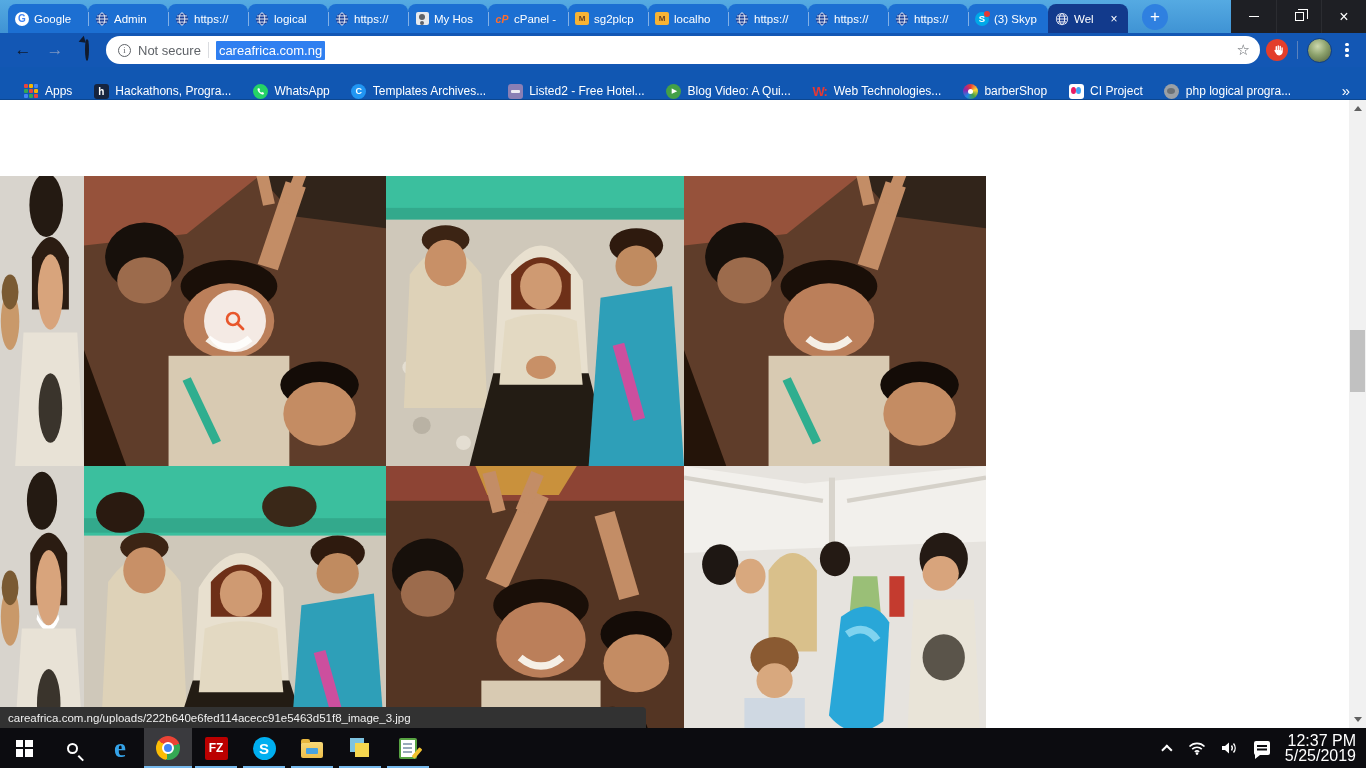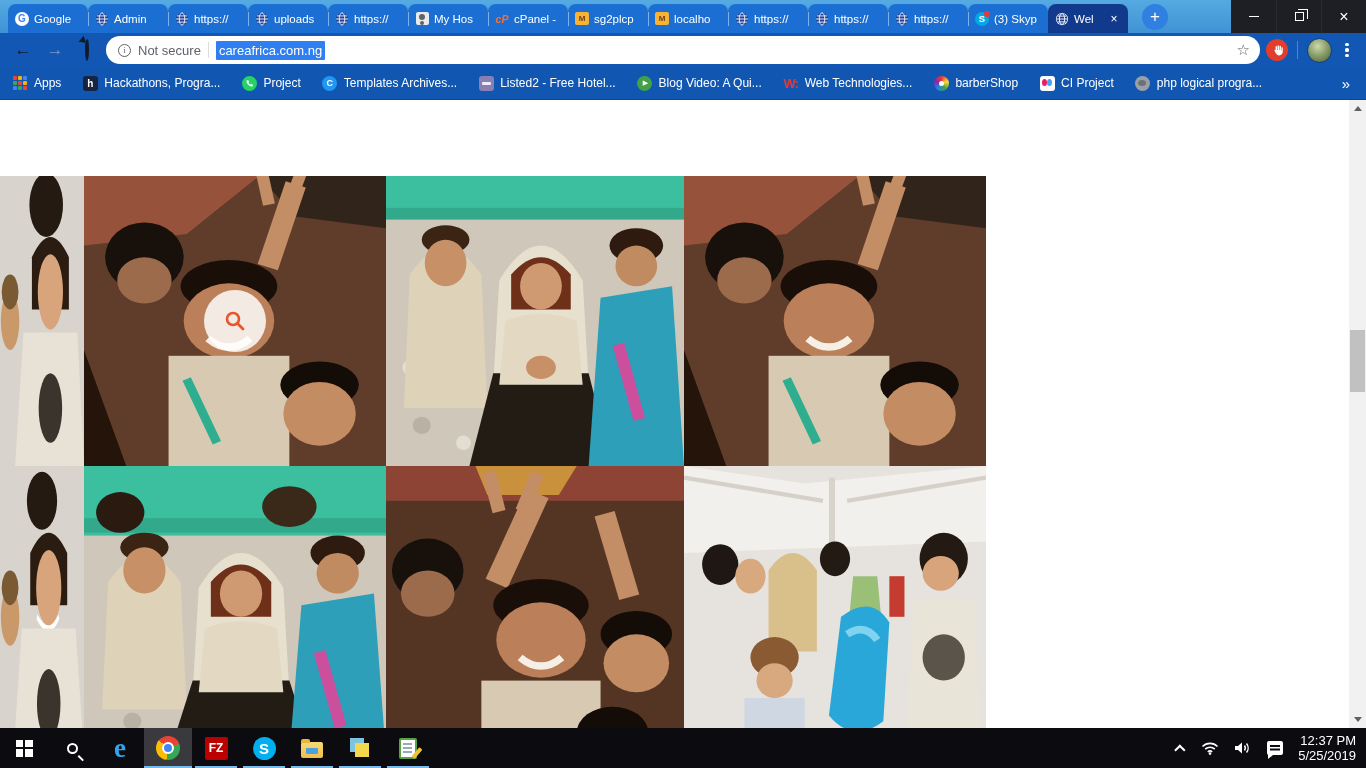--- a/index.html
+++ b/index.html
@@ -48,21 +48,21 @@
   .url-sel { background:#2f7ff0; color:#fff; font-size:13px; padding:2px 3px; border-radius:1px; }
   .omni-star { margin-left:auto; color:#5f6368; font-size:15px; }
   .ext-hand { width:22px; height:22px; border-radius:50%; background:#e33e2b; display:flex; align-items:center; justify-content:center; }
   .tb-div { width:1px; height:18px; background:#5b82bd; margin:0 3px; }
   .avatar { width:25px; height:25px; border-radius:50%; background:radial-gradient(circle at 42% 32%, #cdd9ae 0%, #8ba06b 45%, #4c5a3a 100%); border:1px solid #0f3e86; }
   .menu-dots { width:18px; display:flex; flex-direction:column; align-items:center; gap:2.5px; padding:0 2px; }
   .menu-dots i { width:3.2px; height:3.2px; border-radius:50%; background:#fff; }
 
   
   .bookmarks { position:absolute; left:0; top:67px; width:1366px; height:33px; background:#1157b2;
-    display:flex; align-items:center; padding-left:12px; gap:21px; border-bottom:1px solid #0d478f; }
+    display:flex; align-items:flex-end; padding-left:23px; gap:21px; border-bottom:1px solid #0d478f; }
   .bm { display:flex; align-items:center; gap:6px; color:#fff; font-size:12px; white-space:nowrap; }
   .bmicon { width:16px; height:16px; display:flex; align-items:center; justify-content:center; flex:0 0 16px; }
   .ic-apps { width:14px; height:14px; display:grid; grid-template-columns:repeat(3,1fr); gap:1.5px; }
   .ic-apps i { border-radius:1px; }
   .ic-hack { width:15px; height:15px; background:#16243f; border-radius:3px; color:#fff; font-size:10px; font-weight:bold; display:flex; align-items:center; justify-content:center; }
   .ic-wa { width:15px; height:15px; border-radius:50%; background:#25d366; display:flex; align-items:center; justify-content:center; }
   .ic-templates { width:15px; height:15px; border-radius:50%; background:#2196f3; color:#fff; font-size:9px; font-weight:bold; display:flex; align-items:center; justify-content:center; }
   .ic-listed { width:15px; height:15px; border-radius:3px; background:#8a7fb5; position:relative; }
   .ic-listed::after { content:''; position:absolute; left:3px; top:6px; width:9px; height:3px; background:rgba(255,255,255,.85); border-radius:1px; }
   .ic-prime { width:15px; height:15px; border-radius:50%; background:#43a047; color:#fff; font-size:7px; display:flex; align-items:center; justify-content:center; padding-left:2px; }
@@ -132,21 +132,21 @@
   .ic-notes::before { content:''; position:absolute; left:0; top:0; width:14px; height:14px; background:#7ec3e0; }
   .ic-notes::after { content:''; position:absolute; left:5px; top:5px; width:14px; height:14px; background:#f5d64f; }
   .ic-notepad { width:18px; height:21px; background:#fff; border:2px solid #58a342; border-radius:2px; position:relative; }
   .ic-notepad::before { content:''; position:absolute; left:2px; top:3px; width:9px; height:2px; background:#9ab; box-shadow:0 4px 0 #9ab, 0 8px 0 #9ab; }
   .ic-notepad::after { content:''; position:absolute; right:-4px; bottom:-2px; width:4px; height:12px; background:#f2c230; transform:rotate(40deg); border-radius:1px; }
   .tray { margin-left:auto; display:flex; align-items:center; gap:15px; padding-right:10px; }
   .tray-chevron { width:8px; height:8px; border-top:2px solid #fff; border-left:2px solid #fff; transform:rotate(45deg) translateY(3px); }
   .ic-notif { width:16px; height:14px; background:#fff; border-radius:2px; position:relative; }
   .ic-notif::before { content:''; position:absolute; left:1px; bottom:-4px; border:4px solid transparent; border-top:5px solid #fff; border-left:5px solid #fff; }
   .ic-notif::after { content:''; position:absolute; left:3px; top:4px; width:10px; height:1.5px; background:#0c0c10; box-shadow:0 3.5px 0 #0c0c10; }
-  .clock { color:#fff; font-size:13px; text-align:right; line-height:15px; }
+  .clock { color:#fff; font-size:16px; text-align:right; line-height:15px; }
 </style>
 </head>
 <body>
 
 <div class="screen">
 
   <div class="tabstrip">
     <div class="tabs">
 
       <div class="tab">
@@ -176,21 +176,21 @@
         <span class="tlabel">https://</span>
       </div>
       <div class="tab">
         <span class="favicon">
             <svg viewBox="0 0 16 16" width="14" height="14">
               <circle cx="8" cy="8" r="7" fill="#1d3f95"></circle>
               <ellipse cx="8" cy="8" rx="3.2" ry="7" fill="none" stroke="#fff" stroke-width="1"></ellipse>
               <path d="M1 8h14M2.4 4.5h11.2M2.4 11.5h11.2" stroke="#fff" stroke-width="1"></path>
             </svg>
           </span>
-        <span class="tlabel">uploads</span>
+        <span class="tlabel">logical</span>
       </div>
       <div class="tab">
         <span class="favicon">
             <svg viewBox="0 0 16 16" width="14" height="14">
               <circle cx="8" cy="8" r="7" fill="#1d3f95"></circle>
               <ellipse cx="8" cy="8" rx="3.2" ry="7" fill="none" stroke="#fff" stroke-width="1"></ellipse>
               <path d="M1 8h14M2.4 4.5h11.2M2.4 11.5h11.2" stroke="#fff" stroke-width="1"></path>
             </svg>
           </span>
         <span class="tlabel">https://</span>
@@ -334,21 +334,21 @@
       <span>Hackathons, Progra...</span>
     </div>
     <div class="bm">
       <span class="bmicon">
           <span class="ic-wa">
             <svg width="9" height="9" viewBox="0 0 24 24">
               <path fill="#fff" d="M6 3c-1 0-2 1-2 2 0 7 8 15 15 15 1 0 2-1 2-2v-3l-5-2-2 2c-2-1-4-3-5-5l2-2-2-5H6z"></path>
             </svg>
           </span>
         </span>
-      <span>Project</span>
+      <span>WhatsApp</span>
     </div>
     <div class="bm">
       <span class="bmicon">
           <span class="ic-templates">C</span>
         </span>
       <span>Templates Archives...</span>
     </div>
     <div class="bm">
       <span class="bmicon">
           <span class="ic-listed"></span>
@@ -560,20 +560,21 @@
         </svg>
     </div>
 
     <div class="zoom-overlay">
       <svg width="24" height="24" viewBox="0 0 24 24">
           <circle cx="10" cy="10" r="6" fill="none" stroke="#e8562b" stroke-width="2.6"></circle>
           <line x1="14.5" y1="14.5" x2="20" y2="20" stroke="#e8562b" stroke-width="2.8" stroke-linecap="round"></line>
         </svg>
     </div>
 
+    <div class="statusbubble">careafrica.com.ng/uploads/222b640e6fed114acecc91e5463d51f8_image_3.jpg</div>
   </div>
 
   <div class="scrollbar">
     <div class="sb-arrow sb-up">
         <span class="tri-up"></span>
       </div>
     <div class="sb-thumb"></div>
     <div class="sb-arrow sb-down">
         <span class="tri-down"></span>
       </div>

